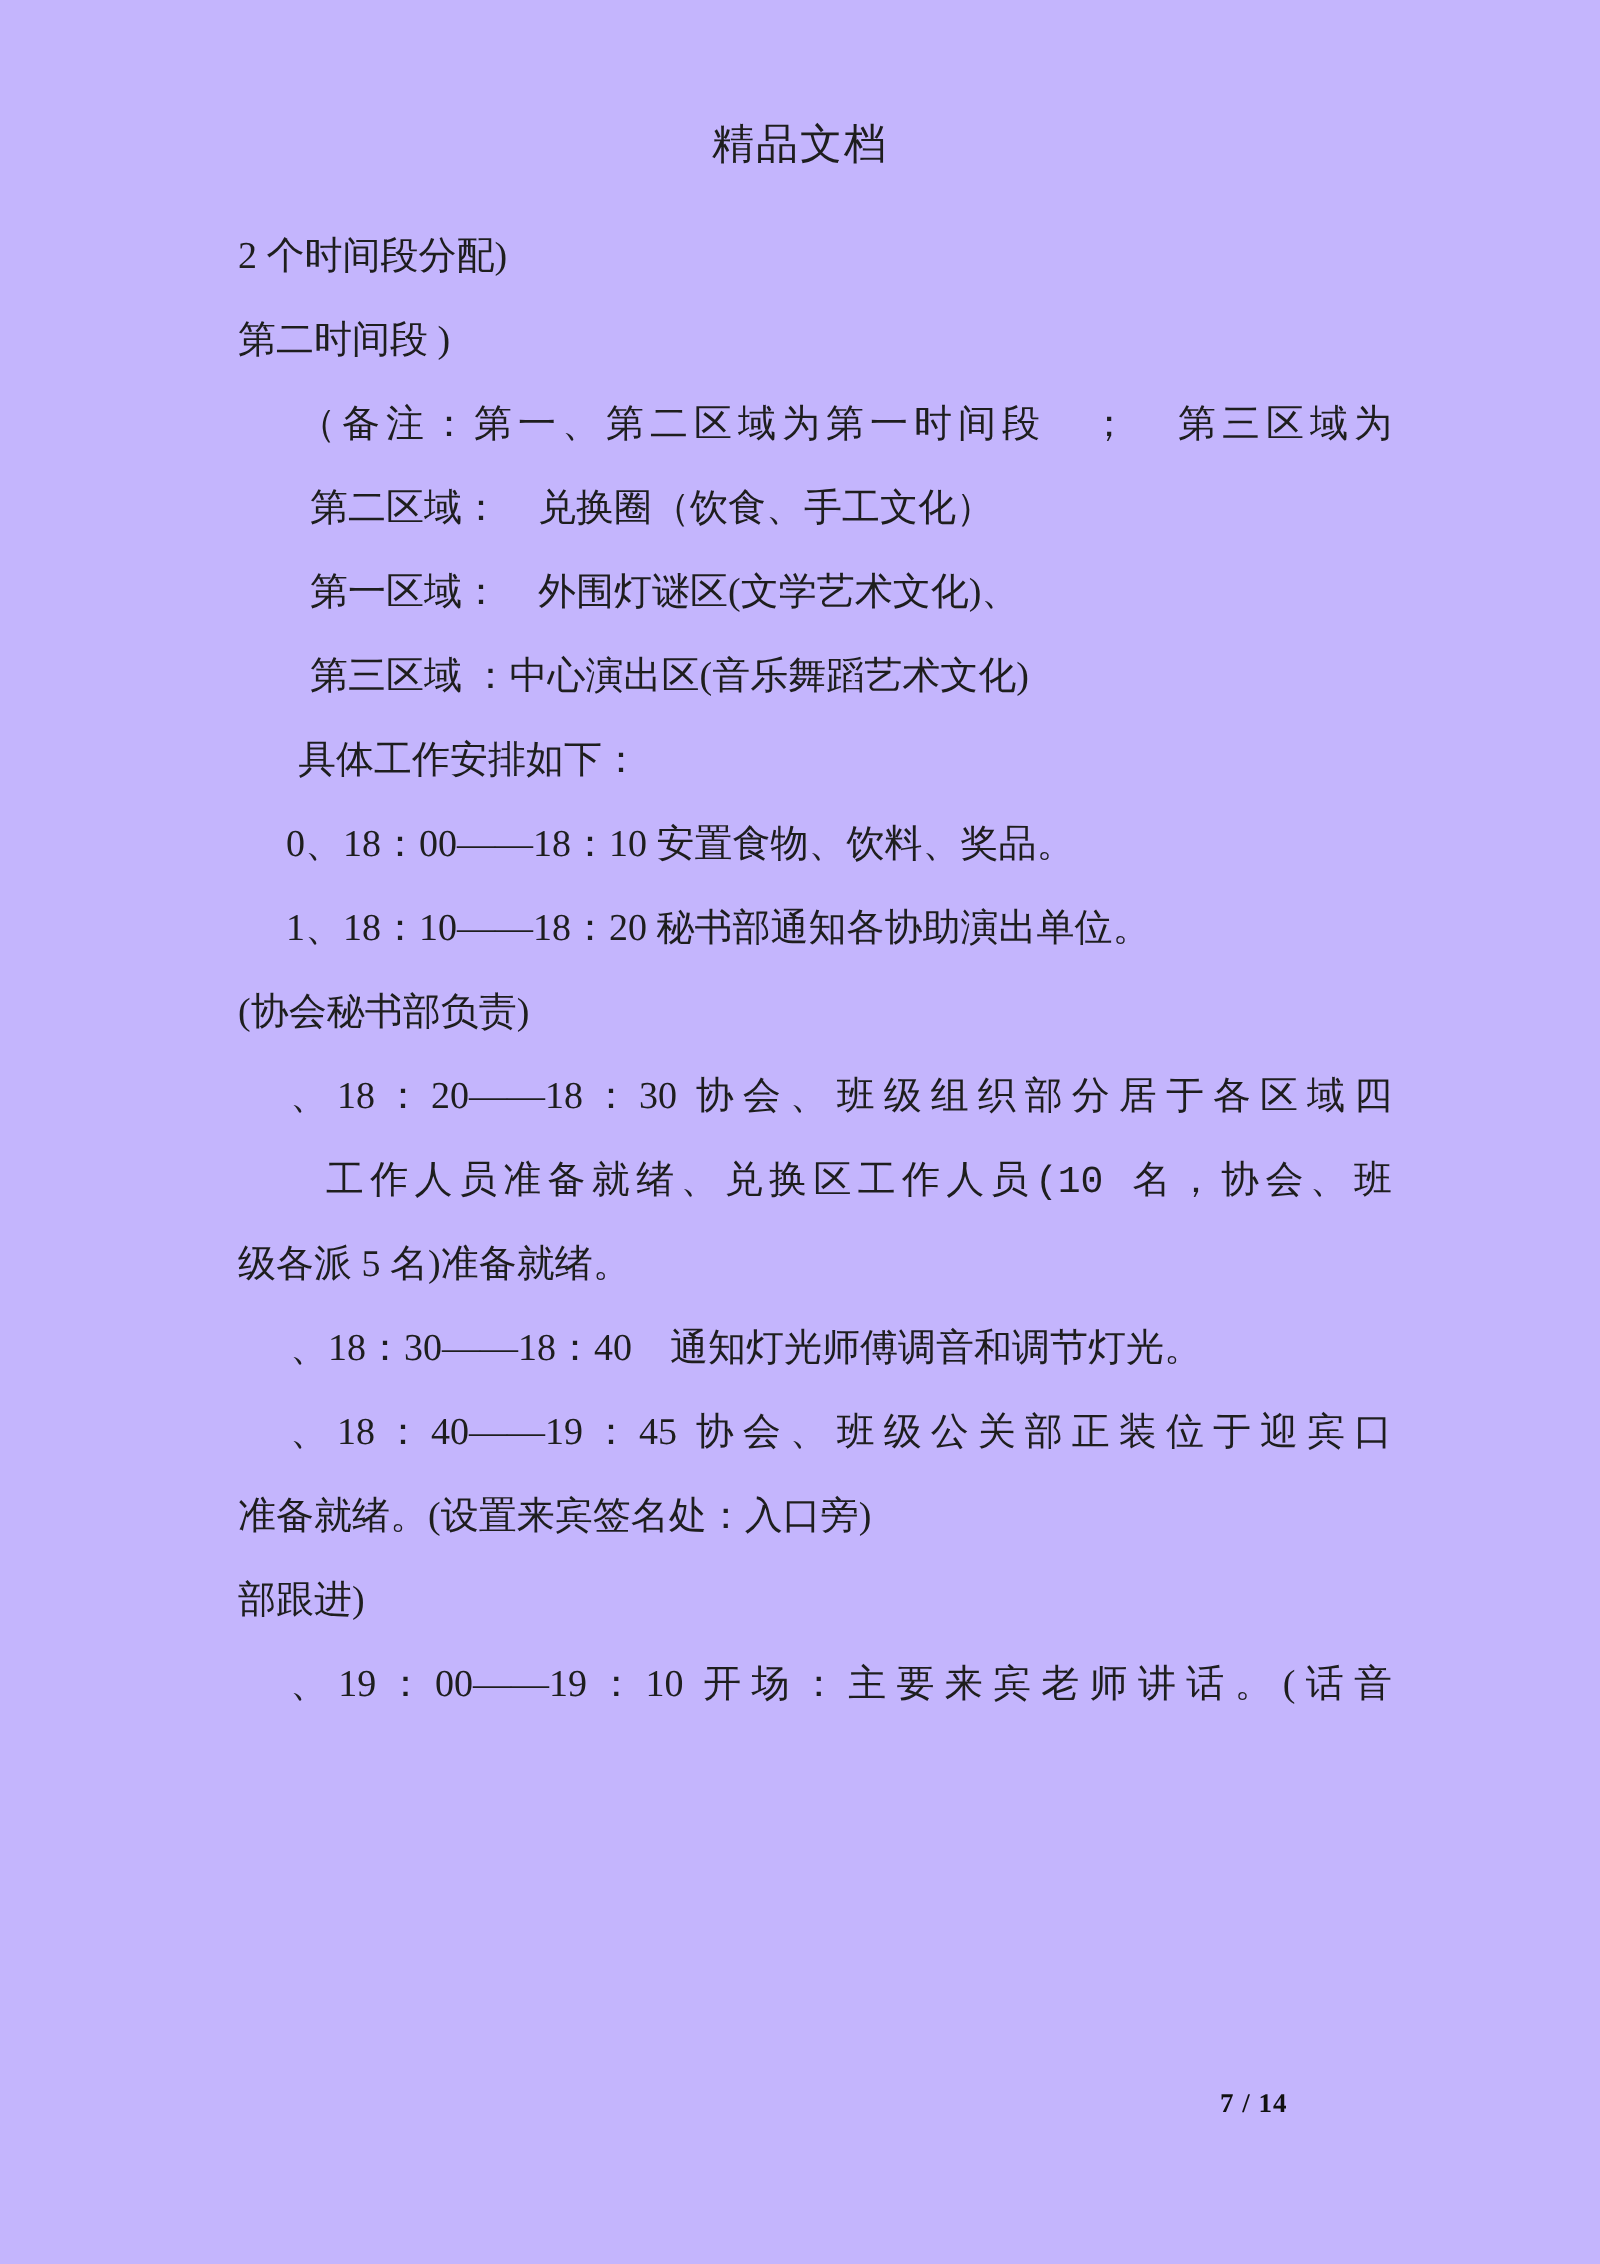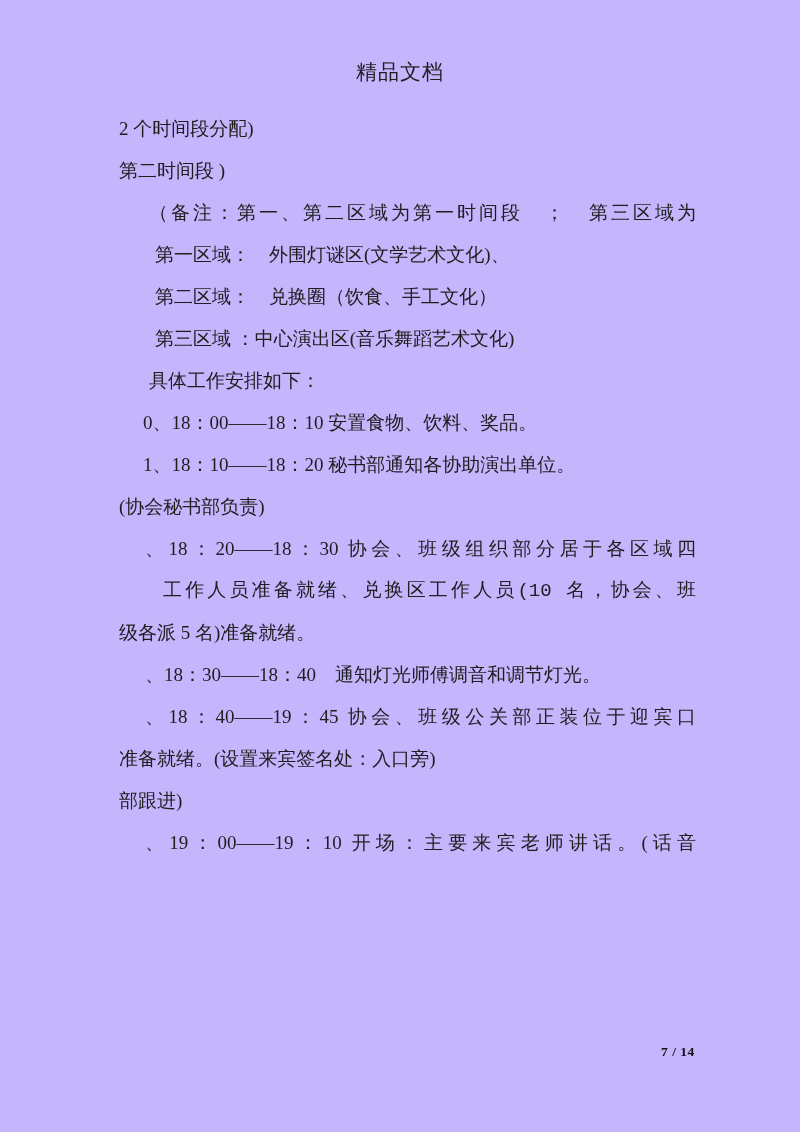--- a/index.html
+++ b/index.html
@@ -36,41 +36,41 @@
     text-align: justify;
     text-align-last: justify;
   }
   .ind-a { padding-left: 30px; }  
   .ind-b { padding-left: 36px; }  
   .ind-d { padding-left: 24px; }  
   .ind-e { padding-left: 26px; }  
   .ind-f { padding-left: 44px; font-family: Liberation Mono, monospace; }  
   .doc-footer {
     position: absolute;
-    left: 661px;
+    left: 610px;
     top: 1044px;
     font-size: 13.5px;
     font-weight: 700;
     color: #111111;
     letter-spacing: 0.5px;
   }
 </style>
 </head>
 <body>
 
 <div class="page">
 
   <div class="doc-header">精品文档</div>
 
   <div class="doc-body">
     <div class="line">2 个时间段分配)</div>
     <div class="line">第二时间段 )</div>
     <div class="line ind-a just">（备注：第一、第二区域为第一时间段　；　第三区域为</div>
+    <div class="line ind-b">第二区域：　兑换圈（饮食、手工文化）</div>
     <div class="line ind-b">第一区域：　外围灯谜区(文学艺术文化)、</div>
-    <div class="line ind-b">第二区域：　兑换圈（饮食、手工文化）</div>
     <div class="line ind-b">第三区域 ：中心演出区(音乐舞蹈艺术文化)</div>
     <div class="line ind-a">具体工作安排如下：</div>
     <div class="line ind-d">0、18：00——18：10 安置食物、饮料、奖品。</div>
     <div class="line ind-d">1、18：10——18：20 秘书部通知各协助演出单位。</div>
     <div class="line">(协会秘书部负责)</div>
     <div class="line ind-e just">、18：20——18：30 协会、班级组织部分居于各区域四</div>
     <div class="line ind-f just">工作人员准备就绪、兑换区工作人员(10 名，协会、班</div>
     <div class="line">级各派 5 名)准备就绪。</div>
     <div class="line ind-e">、18：30——18：40　通知灯光师傅调音和调节灯光。</div>
     <div class="line ind-e just">、18：40——19：45 协会、班级公关部正装位于迎宾口</div>

